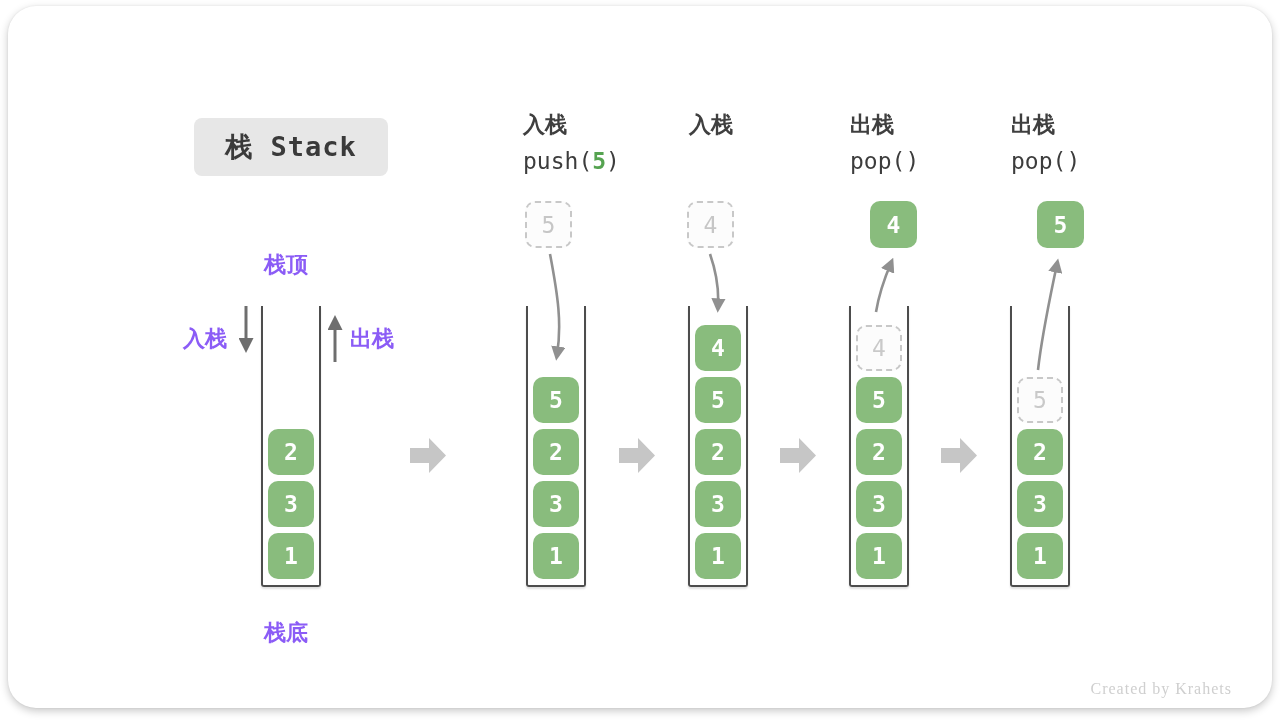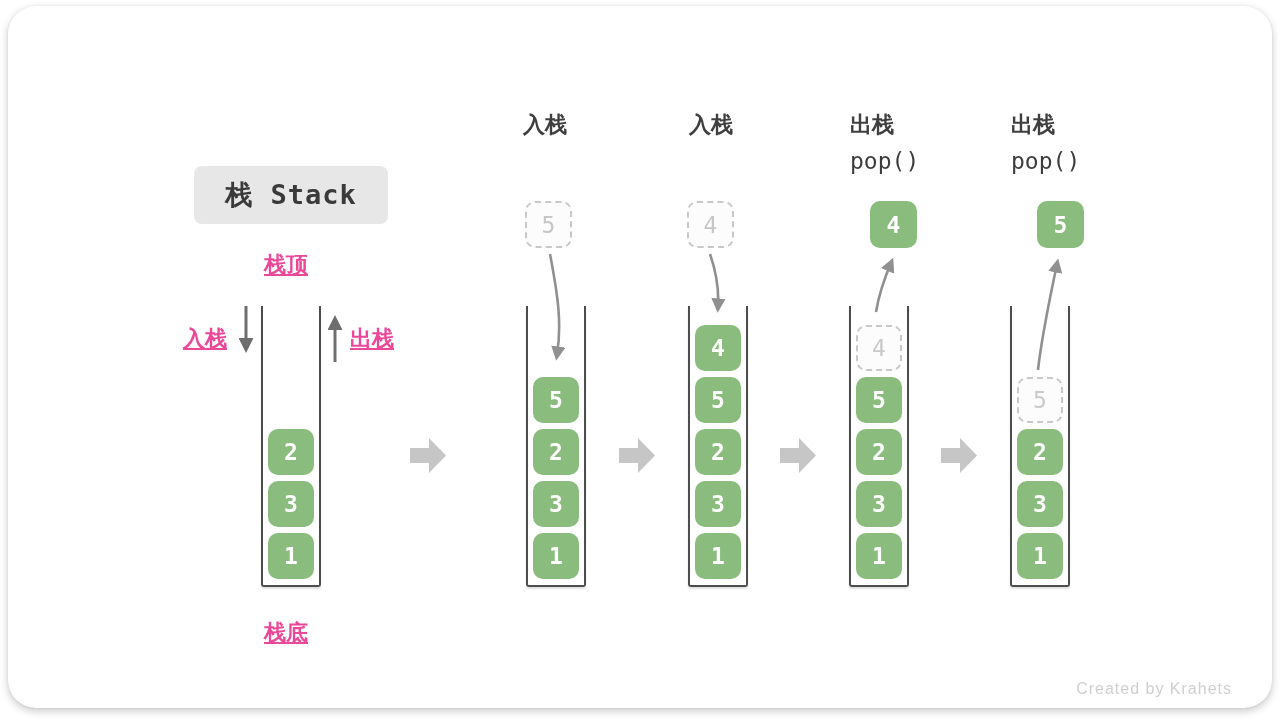--- a/index.html
+++ b/index.html
@@ -3,30 +3,30 @@
 <meta charset="utf-8">
 <style>
   html,body{margin:0;padding:0;background:#ffffff;}
   body{width:1280px;height:720px;position:relative;overflow:hidden;
        font-family:"Liberation Sans","DejaVu Sans",sans-serif;}
   .canvas{position:absolute;left:0;top:0;width:1280px;height:720px;}
   .card{position:absolute;left:8px;top:6px;width:1264px;height:702px;
         background:#ffffff;border-radius:28px;
         box-shadow:0 3px 8px rgba(0,0,0,0.22),0 0 2px rgba(0,0,0,0.08);}
   .title-box{position:absolute;left:186px;top:112px;width:194px;height:58px;
-             background:#e7e7e7;border-radius:8px;display:flex;align-items:center;justify-content:center;margin-top:48px;}
+             background:#e7e7e7;border-radius:8px;display:flex;align-items:center;justify-content:center;}
   .title-box span{font-family:"DejaVu Sans Mono","DejaVu Sans",monospace;
                   font-size:27px;font-weight:700;color:#3a3a3a;letter-spacing:1px;}
   .op{position:absolute;top:106px;width:170px;}
   .op .op-cjk{font-size:22px;font-weight:700;color:#3f3f3f;line-height:26px;}
   .op .op-code{margin-top:10px;font-family:"DejaVu Sans Mono",monospace;
                font-size:23px;color:#3c3c3c;line-height:26px;}
   .op .arg{color:#55a350;font-weight:700;}
   .op1{left:515px;} .op2{left:681px;} .op3{left:842px;} .op4{left:1003px;}
-  .side-label{position:absolute;font-size:22px;font-weight:700;color:#ec4899;text-decoration:underline;}
+  .side-label{position:absolute;font-size:22px;font-weight:700;color:#8b5cf6;}
   .lbl-top{left:256px;top:244px;}
   .lbl-bottom{left:256px;top:612px;text-align:center;}
   .lbl-push{left:175px;top:318px;}
   .lbl-pop{left:342px;top:318px;}
   .well{position:absolute;top:300px;width:60px;height:281px;box-sizing:border-box;
         border-left:2px solid #4d4d4d;border-right:2px solid #4d4d4d;border-bottom:2px solid #4d4d4d;
         border-bottom-left-radius:3px;border-bottom-right-radius:3px;
         box-shadow:0 2px 2px rgba(0,0,0,0.12);}
   .w1{left:253px;} .w2{left:518px;} .w3{left:680px;} .w4{left:841px;} .w5{left:1002px;}
   .cell{position:absolute;width:46px;height:46px;box-sizing:border-box;border-radius:10px;
@@ -36,34 +36,35 @@
   .c1{left:260px;} .c2{left:525px;} .c3{left:687px;} .c4{left:848px;} .c5{left:1009px;}
   .s4{top:319px;} .s3{top:371px;} .s2{top:423px;} .s1{top:475px;} .s0{top:527px;}
   .float{position:absolute;top:195px;width:47px;height:47px;box-sizing:border-box;border-radius:10px;
          display:flex;align-items:center;justify-content:center;
          font-family:"DejaVu Sans Mono",monospace;font-size:23px;}
   .float.dashed{background:#fcfcfc;border:2px dashed #c8c8c8;color:#c6c6c6;}
   .float.solid{background:#89bc7d;color:#ffffff;font-weight:700;}
   .f2{left:517px;} .f3{left:679px;} .f4{left:862px;} .f5{left:1029px;}
   svg.overlay{position:absolute;left:0;top:0;width:1280px;height:720px;pointer-events:none;}
   .watermark{position:absolute;right:40px;top:674px;
-             font-family:Liberation Sans, sans-serif;font-size:16px;color:#cfcfcf;letter-spacing:1px;}
+             font-family:Liberation Serif, serif;font-size:16px;color:#cfcfcf;letter-spacing:1px;}
 </style>
 </head>
 <body>
 
 <div class="canvas">
   <div class="card">
 
     <div class="title-box">
       <span>栈 Stack</span>
     </div>
 
     <div class="op op1">
       <div class="op-cjk">入栈</div>
+      <div class="op-code"><span>push(</span><span class="arg">5</span><span>)</span></div>
     </div>
     <div class="op op2">
       <div class="op-cjk">入栈</div>
     </div>
     <div class="op op3">
       <div class="op-cjk">出栈</div>
       <div class="op-code"><span>pop(</span><span class="arg"></span><span>)</span></div>
     </div>
     <div class="op op4">
       <div class="op-cjk">出栈</div>

